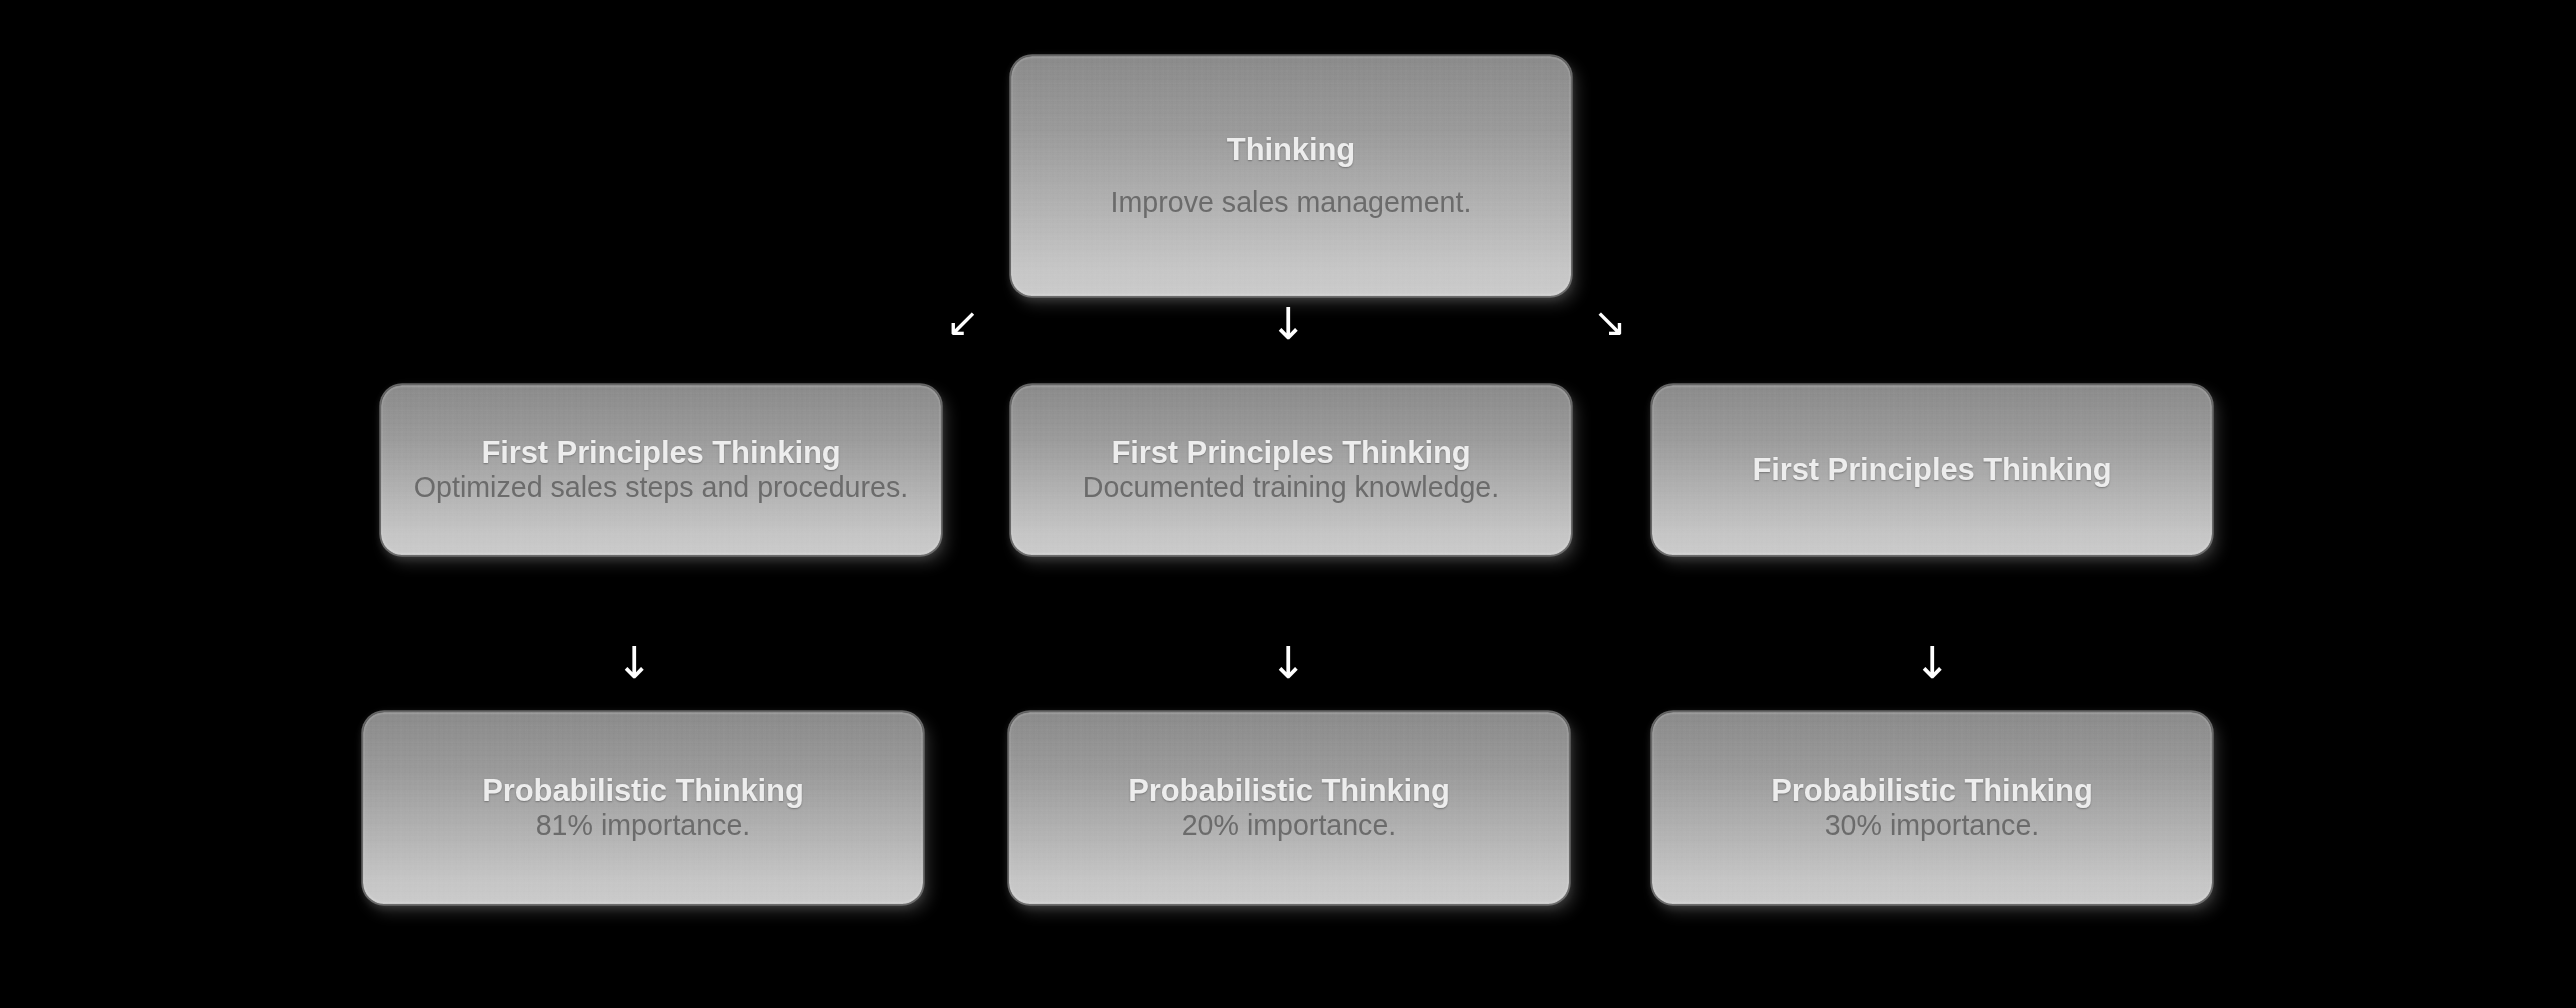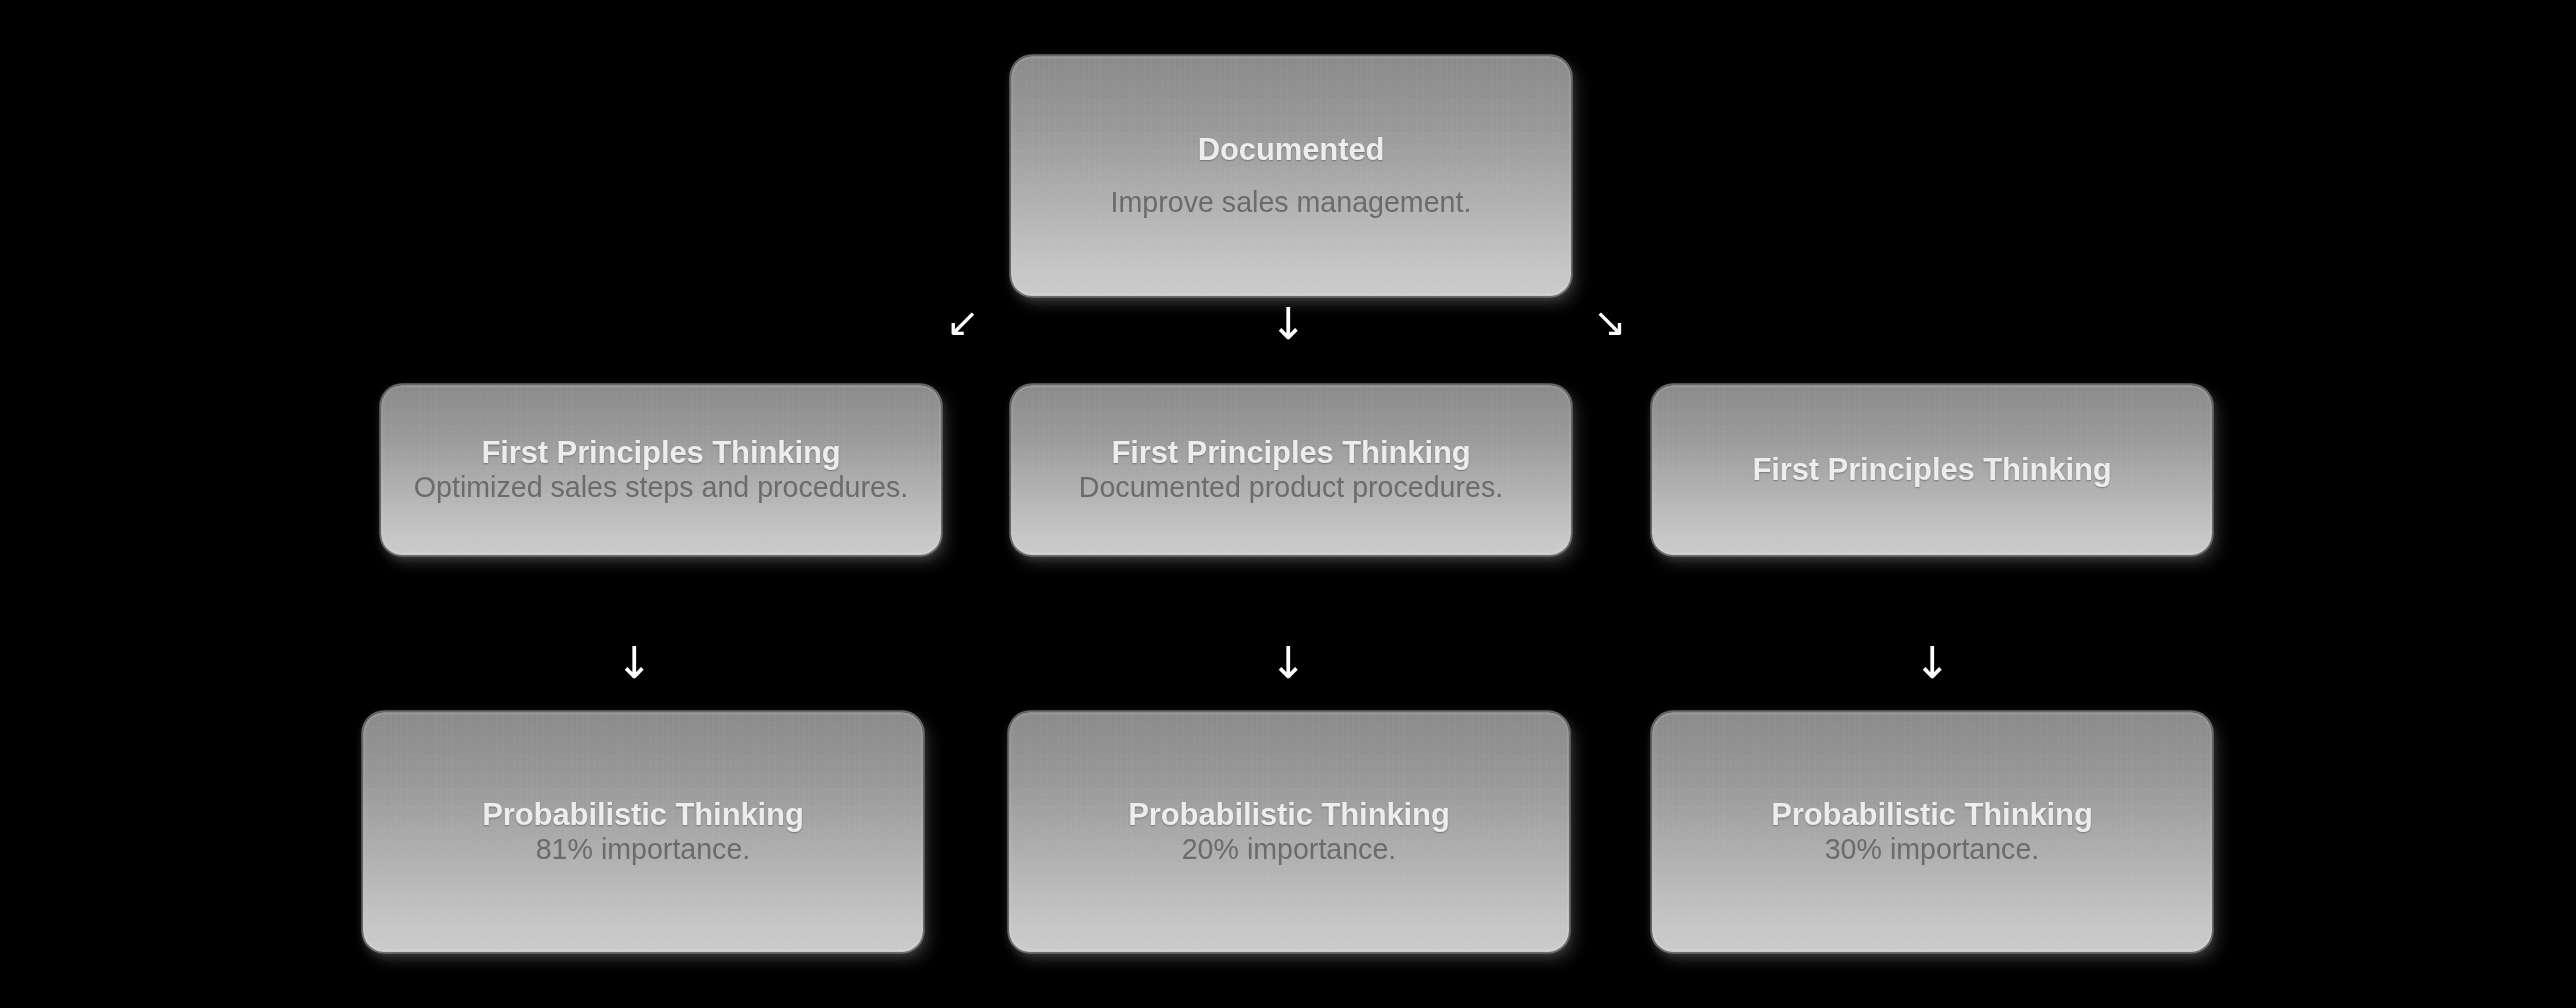--- a/index.html
+++ b/index.html
@@ -84,21 +84,21 @@
 
   
   .card.top      { left: 1011px; top: 56px;  width: 560px; height: 240px; }
   .card.top .card-sub { margin-top: 17px; }
 
   .card.mid      { top: 385px;  width: 560px; height: 170px; }
   .card.mid.c1   { left: 381px; }
   .card.mid.c2   { left: 1011px; }
   .card.mid.c3   { left: 1652px; width: 560px; }
 
-  .card.bot      { top: 712px; width: 560px; height: 240px; }
+  .card.bot      { top: 712px; width: 560px; height: 192px; }
   .card.bot.c1   { left: 363px; }
   .card.bot.c2   { left: 1009px; }
   .card.bot.c3   { left: 1652px; }
 
   
   .arrow {
     position: absolute;
     color: #ffffff;
     font-size: 44px;
     line-height: 1;
@@ -106,36 +106,36 @@
     user-select: none;
   }
   .arrow.diag { font-size: 40px; }
 </style>
 </head>
 <body>
 
 <div id="diagram">
 
   <div class="card top">
-    <div class="card-title">Documented</div>
+    <div class="card-title">Thinking</div>
     <div class="card-sub">Improve sales management.</div>
   </div>
 
   <div class="arrow diag" style="left:946px; top:302px;">↙</div>
   <div class="arrow" style="left:1270px; top:302px;">↓</div>
   <div class="arrow diag" style="left:1593px; top:302px;">↘</div>
 
   <div class="card mid c1">
     <div class="card-title">First Principles Thinking</div>
     <div class="card-sub">Optimized sales steps and procedures.</div>
   </div>
 
   <div class="card mid c2">
     <div class="card-title">First Principles Thinking</div>
-    <div class="card-sub">Documented product procedures.</div>
+    <div class="card-sub">Documented training knowledge.</div>
   </div>
 
   <div class="card mid c3">
     <div class="card-title">First Principles Thinking</div>
   </div>
 
   <div class="arrow" style="left:616px; top:641px;">↓</div>
   <div class="arrow" style="left:1270px; top:641px;">↓</div>
   <div class="arrow" style="left:1914px; top:641px;">↓</div>
 

